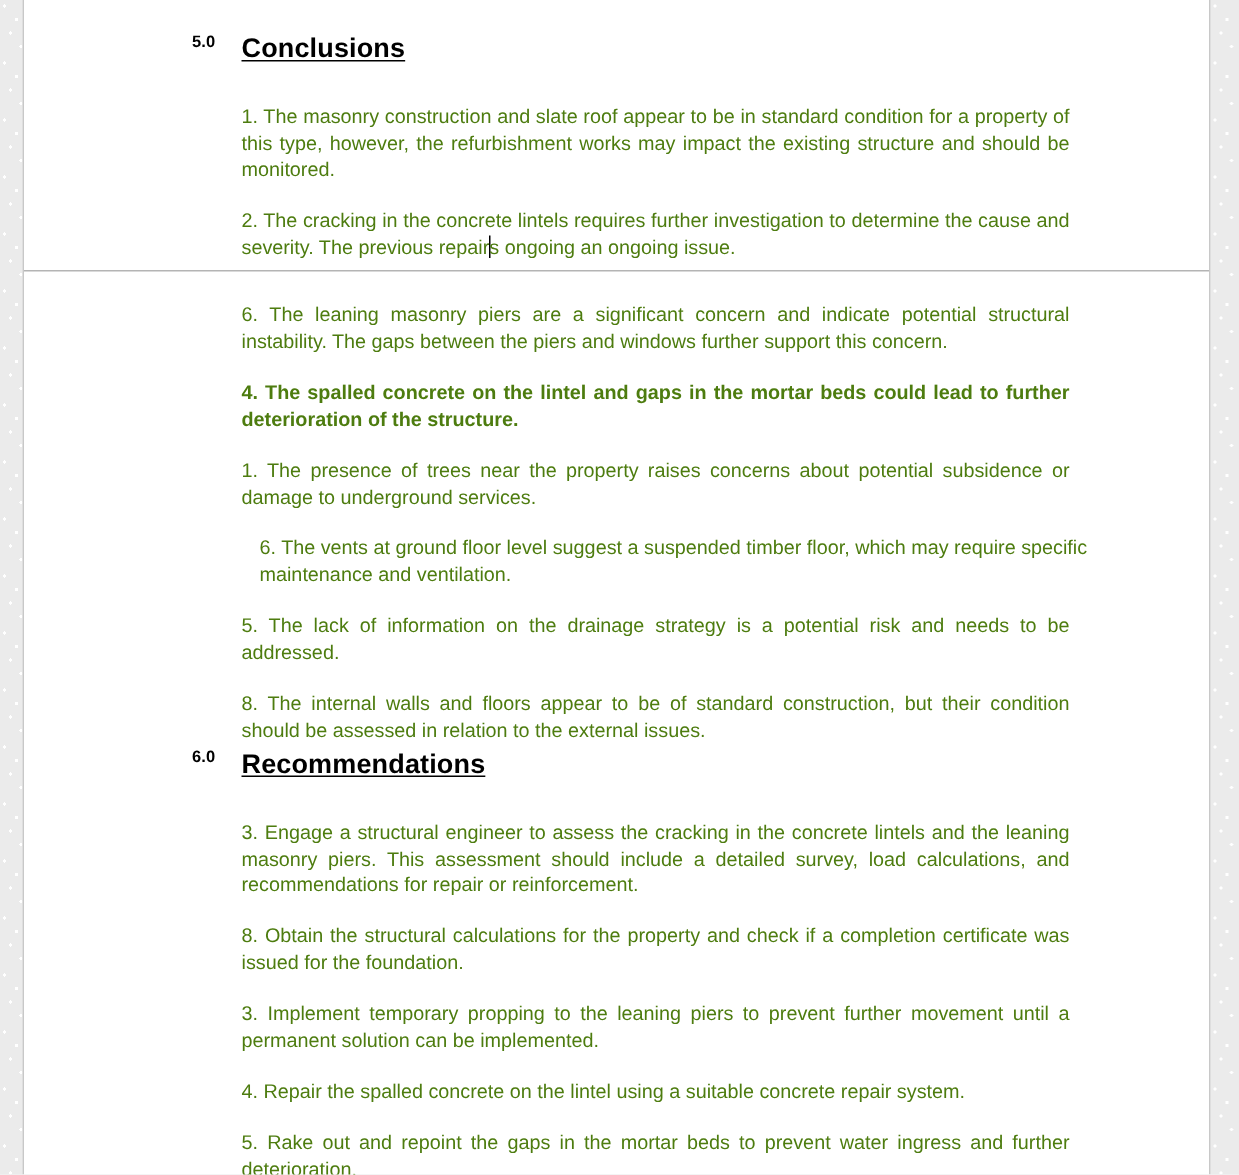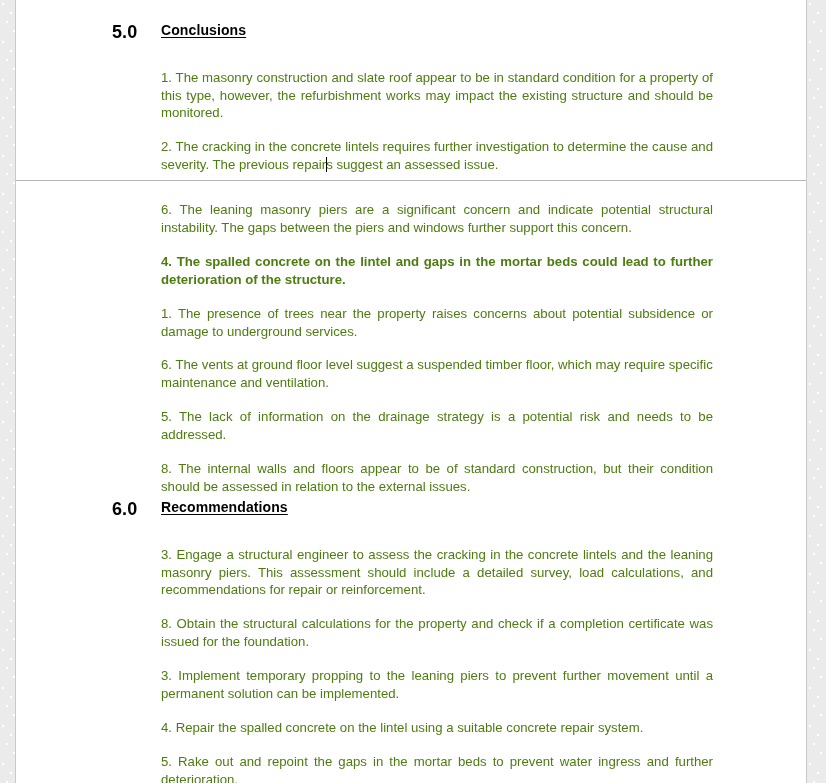--- a/index.html
+++ b/index.html
@@ -76,32 +76,32 @@
     position: relative;
   }
 
   .section-heading {
     position: relative;
     display: block;
     height: 22px;
   }
   .section-number {
     position: absolute;
-    left: 96px;
+    left: 112px;
     top: 0;
-    font-size: 18px;
+    font-size: 11px;
     font-weight: bold;
     color: #000000;
     letter-spacing: 0.1px;
   }
   .section-title {
     position: absolute;
     left: 145px;
     top: 0;
-    font-size: 14px;
+    font-size: 18px;
     font-weight: bold;
     color: #000000;
     text-decoration: underline;
     text-underline-offset: 2px;
     letter-spacing: 0.1px;
   }
 
   .body-para {
     position: absolute;
     left: 145px;
@@ -141,29 +141,29 @@
 
       <div class="section">
 
         <div class="section-heading" style="position:absolute; top:22px; left:0; width:792px;">
           <span class="section-number">5.0</span>
           <span class="section-title">Conclusions</span>
         </div>
 
         <p class="body-para" style="top:56px;">1. The masonry construction and slate roof appear to be in standard condition for a property of this type, however, the refurbishment works may impact the existing structure and should be monitored.</p>
 
-        <p class="body-para" style="top:125px;"><span>2. The cracking in the concrete lintels requires further investigation to determine the cause and severity. The previous repair</span><span class="caret"></span><span>s suggest an assessed issue.</span></p>
+        <p class="body-para" style="top:125px;"><span>2. The cracking in the concrete lintels requires further investigation to determine the cause and severity. The previous repair</span><span class="caret"></span><span>s ongoing an ongoing issue.</span></p>
 
         <p class="body-para" style="top:188px;">6. The leaning masonry piers are a significant concern and indicate potential structural instability. The gaps between the piers and windows further support this concern.</p>
 
         <p class="body-para" style="top:240px;font-weight:bold;">4. The spalled concrete on the lintel and gaps in the mortar beds could lead to further deterioration of the structure.</p>
 
         <p class="body-para" style="top:292px;">1. The presence of trees near the property raises concerns about potential subsidence or damage to underground services.</p>
 
-        <p class="body-para nojustify" style="top:343px;">6. The vents at ground floor level suggest a suspended timber floor, which may require specific maintenance and ventilation.</p>
+        <p class="body-para nojustify" style="top:343px;margin-left:12px;">6. The vents at ground floor level suggest a suspended timber floor, which may require specific maintenance and ventilation.</p>
 
         <p class="body-para" style="top:395px;">5. The lack of information on the drainage strategy is a potential risk and needs to be addressed.</p>
 
         <p class="body-para" style="top:447px;">8. The internal walls and floors appear to be of standard construction, but their condition should be assessed in relation to the external issues.</p>
 
       </div>
 
       <div class="section">
 
         <div class="section-heading" style="position:absolute; top:499px; left:0; width:792px;padding-left:34px;">

